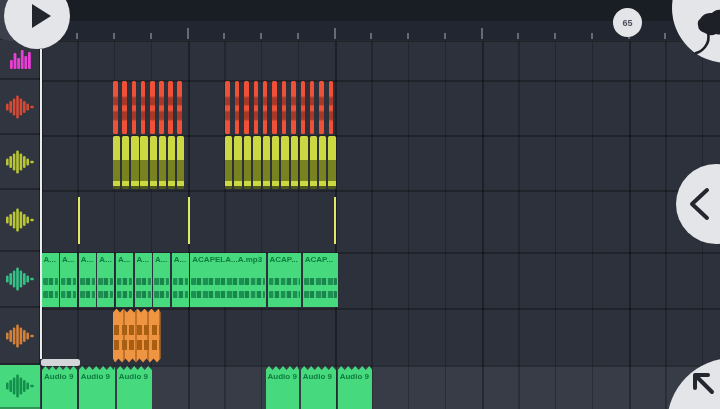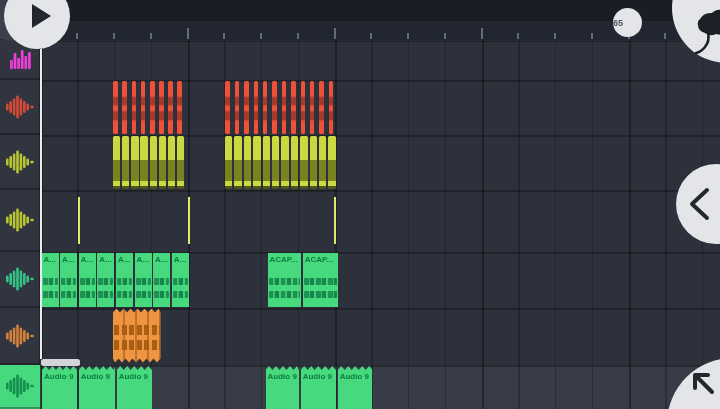--- a/index.html
+++ b/index.html
@@ -22,21 +22,21 @@
   .track-cell{position:absolute;left:0;width:40px;display:flex;align-items:center;justify-content:center;
     border-bottom:2px solid rgba(0,0,0,.3);box-sizing:border-box;}
   #clips{position:absolute;left:0;top:0;width:720px;height:409px;z-index:4;}
   .clip{position:absolute;box-sizing:border-box;}
   .clip-label{display:block;font-size:8px;font-weight:bold;line-height:10px;padding:2px 0 0 2px;
     white-space:nowrap;overflow:hidden;letter-spacing:0;}
   .band{position:absolute;left:1px;right:1px;}
   #playhead{position:absolute;z-index:6;}
   #grab-bar{position:absolute;z-index:7;border-radius:2.5px;}
   .circle-btn{position:absolute;border-radius:50%;z-index:10;display:flex;align-items:center;justify-content:center;}
-  .badge{position:absolute;z-index:10;border-radius:50%;display:flex;align-items:center;
+  .badge{position:absolute;z-index:10;border-radius:50%;display:flex;align-items:center;justify-content:center;
     font-size:9px;font-weight:bold;}
 </style>
 </head>
 <body>
 
 <div class="screen">
   <div id="timeline">
       <div class="tick" style="left: 39.5px; height: 11px;"></div>
       <div class="tick" style="left: 76.25px; height: 6px;"></div>
       <div class="tick" style="left: 113px; height: 6px;"></div>
@@ -247,20 +247,25 @@
       <div class="clip" style="left: 153.1px; top: 252.5px; width: 17.2px; height: 54px; background: rgb(70, 217, 126);">
         <span class="clip-label" style="color: rgb(14, 124, 62);">A...</span>
         <div class="band" style="top: 25px; height: 7px; background: repeating-linear-gradient(90deg, rgb(31, 144, 83) 0px, rgb(31, 144, 83) 4.5px, rgb(55, 194, 112) 4.5px, rgb(55, 194, 112) 6px, rgb(24, 133, 74) 6px, rgb(24, 133, 74) 10px, rgb(62, 207, 119) 10px, rgb(62, 207, 119) 12px); border-radius: 1px;"></div>
         <div class="band" style="top: 38px; height: 7px; background: repeating-linear-gradient(90deg, rgb(31, 144, 83) 0px, rgb(31, 144, 83) 4.5px, rgb(55, 194, 112) 4.5px, rgb(55, 194, 112) 6px, rgb(24, 133, 74) 6px, rgb(24, 133, 74) 10px, rgb(62, 207, 119) 10px, rgb(62, 207, 119) 12px); border-radius: 1px;"></div>
       </div>
       <div class="clip" style="left: 171.7px; top: 252.5px; width: 17.2px; height: 54px; background: rgb(70, 217, 126);">
         <span class="clip-label" style="color: rgb(14, 124, 62);">A...</span>
         <div class="band" style="top: 25px; height: 7px; background: repeating-linear-gradient(90deg, rgb(31, 144, 83) 0px, rgb(31, 144, 83) 4.5px, rgb(55, 194, 112) 4.5px, rgb(55, 194, 112) 6px, rgb(24, 133, 74) 6px, rgb(24, 133, 74) 10px, rgb(62, 207, 119) 10px, rgb(62, 207, 119) 12px); border-radius: 1px;"></div>
         <div class="band" style="top: 38px; height: 7px; background: repeating-linear-gradient(90deg, rgb(31, 144, 83) 0px, rgb(31, 144, 83) 4.5px, rgb(55, 194, 112) 4.5px, rgb(55, 194, 112) 6px, rgb(24, 133, 74) 6px, rgb(24, 133, 74) 10px, rgb(62, 207, 119) 10px, rgb(62, 207, 119) 12px); border-radius: 1px;"></div>
       </div>
+      <div class="clip" style="left: 190.3px; top: 252.5px; width: 75.5px; height: 54px; background: rgb(70, 217, 126);">
+        <span class="clip-label" style="color: rgb(14, 124, 62);">ACAPELA...A.mp3</span>
+        <div class="band" style="top: 25px; height: 7px; background: repeating-linear-gradient(90deg, rgb(31, 144, 83) 0px, rgb(31, 144, 83) 4.5px, rgb(55, 194, 112) 4.5px, rgb(55, 194, 112) 6px, rgb(24, 133, 74) 6px, rgb(24, 133, 74) 10px, rgb(62, 207, 119) 10px, rgb(62, 207, 119) 12px); border-radius: 1px;"></div>
+        <div class="band" style="top: 38px; height: 7px; background: repeating-linear-gradient(90deg, rgb(31, 144, 83) 0px, rgb(31, 144, 83) 4.5px, rgb(55, 194, 112) 4.5px, rgb(55, 194, 112) 6px, rgb(24, 133, 74) 6px, rgb(24, 133, 74) 10px, rgb(62, 207, 119) 10px, rgb(62, 207, 119) 12px); border-radius: 1px;"></div>
+      </div>
       <div class="clip" style="left: 267.5px; top: 252.5px; width: 33.5px; height: 54px; background: rgb(70, 217, 126);">
         <span class="clip-label" style="color: rgb(14, 124, 62);">ACAP...</span>
         <div class="band" style="top: 25px; height: 7px; background: repeating-linear-gradient(90deg, rgb(31, 144, 83) 0px, rgb(31, 144, 83) 4.5px, rgb(55, 194, 112) 4.5px, rgb(55, 194, 112) 6px, rgb(24, 133, 74) 6px, rgb(24, 133, 74) 10px, rgb(62, 207, 119) 10px, rgb(62, 207, 119) 12px); border-radius: 1px;"></div>
         <div class="band" style="top: 38px; height: 7px; background: repeating-linear-gradient(90deg, rgb(31, 144, 83) 0px, rgb(31, 144, 83) 4.5px, rgb(55, 194, 112) 4.5px, rgb(55, 194, 112) 6px, rgb(24, 133, 74) 6px, rgb(24, 133, 74) 10px, rgb(62, 207, 119) 10px, rgb(62, 207, 119) 12px); border-radius: 1px;"></div>
       </div>
       <div class="clip" style="left: 302.7px; top: 252.5px; width: 35px; height: 54px; background: rgb(70, 217, 126);">
         <span class="clip-label" style="color: rgb(14, 124, 62);">ACAP...</span>
         <div class="band" style="top: 25px; height: 7px; background: repeating-linear-gradient(90deg, rgb(31, 144, 83) 0px, rgb(31, 144, 83) 4.5px, rgb(55, 194, 112) 4.5px, rgb(55, 194, 112) 6px, rgb(24, 133, 74) 6px, rgb(24, 133, 74) 10px, rgb(62, 207, 119) 10px, rgb(62, 207, 119) 12px); border-radius: 1px;"></div>
         <div class="band" style="top: 38px; height: 7px; background: repeating-linear-gradient(90deg, rgb(31, 144, 83) 0px, rgb(31, 144, 83) 4.5px, rgb(55, 194, 112) 4.5px, rgb(55, 194, 112) 6px, rgb(24, 133, 74) 6px, rgb(24, 133, 74) 10px, rgb(62, 207, 119) 10px, rgb(62, 207, 119) 12px); border-radius: 1px;"></div>
       </div>

